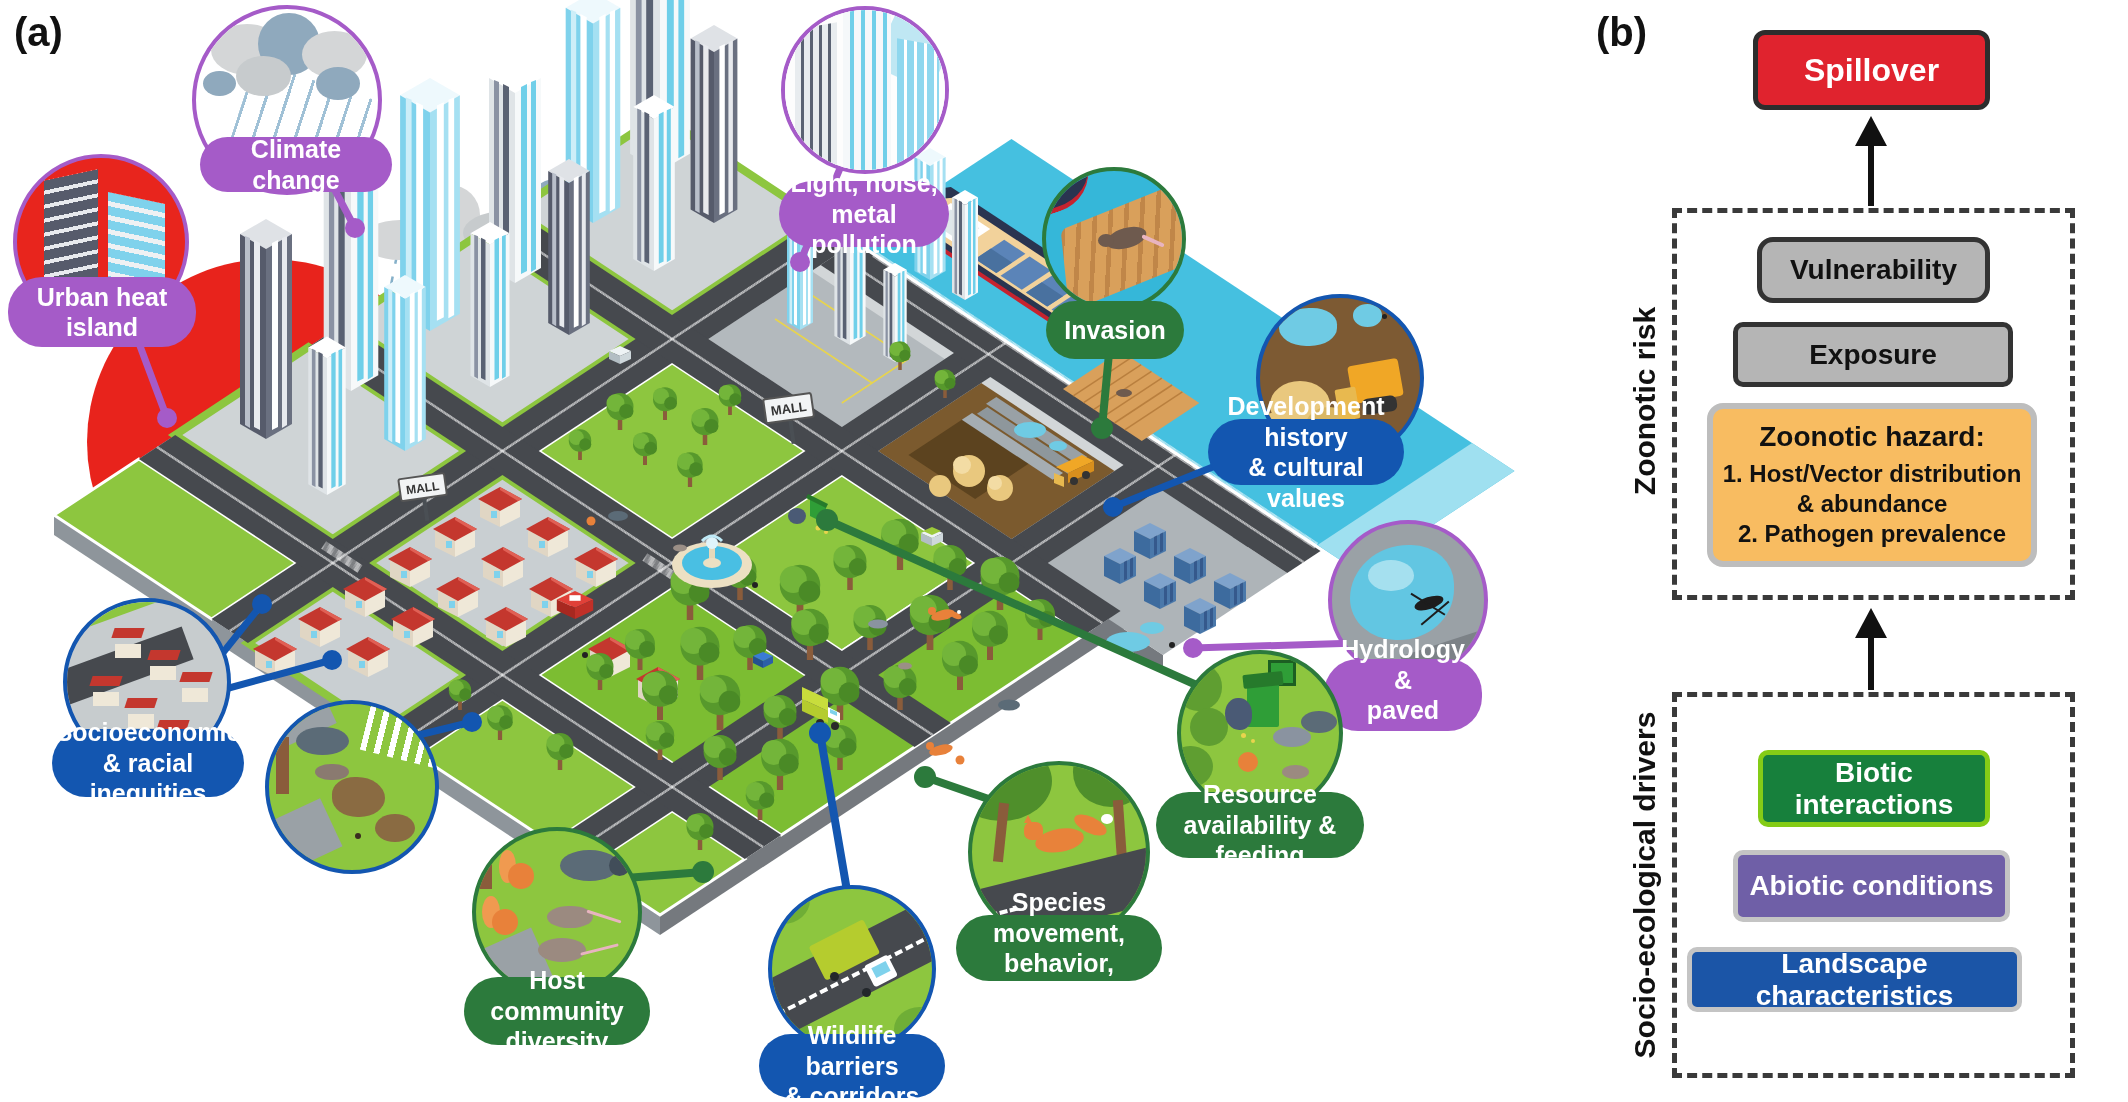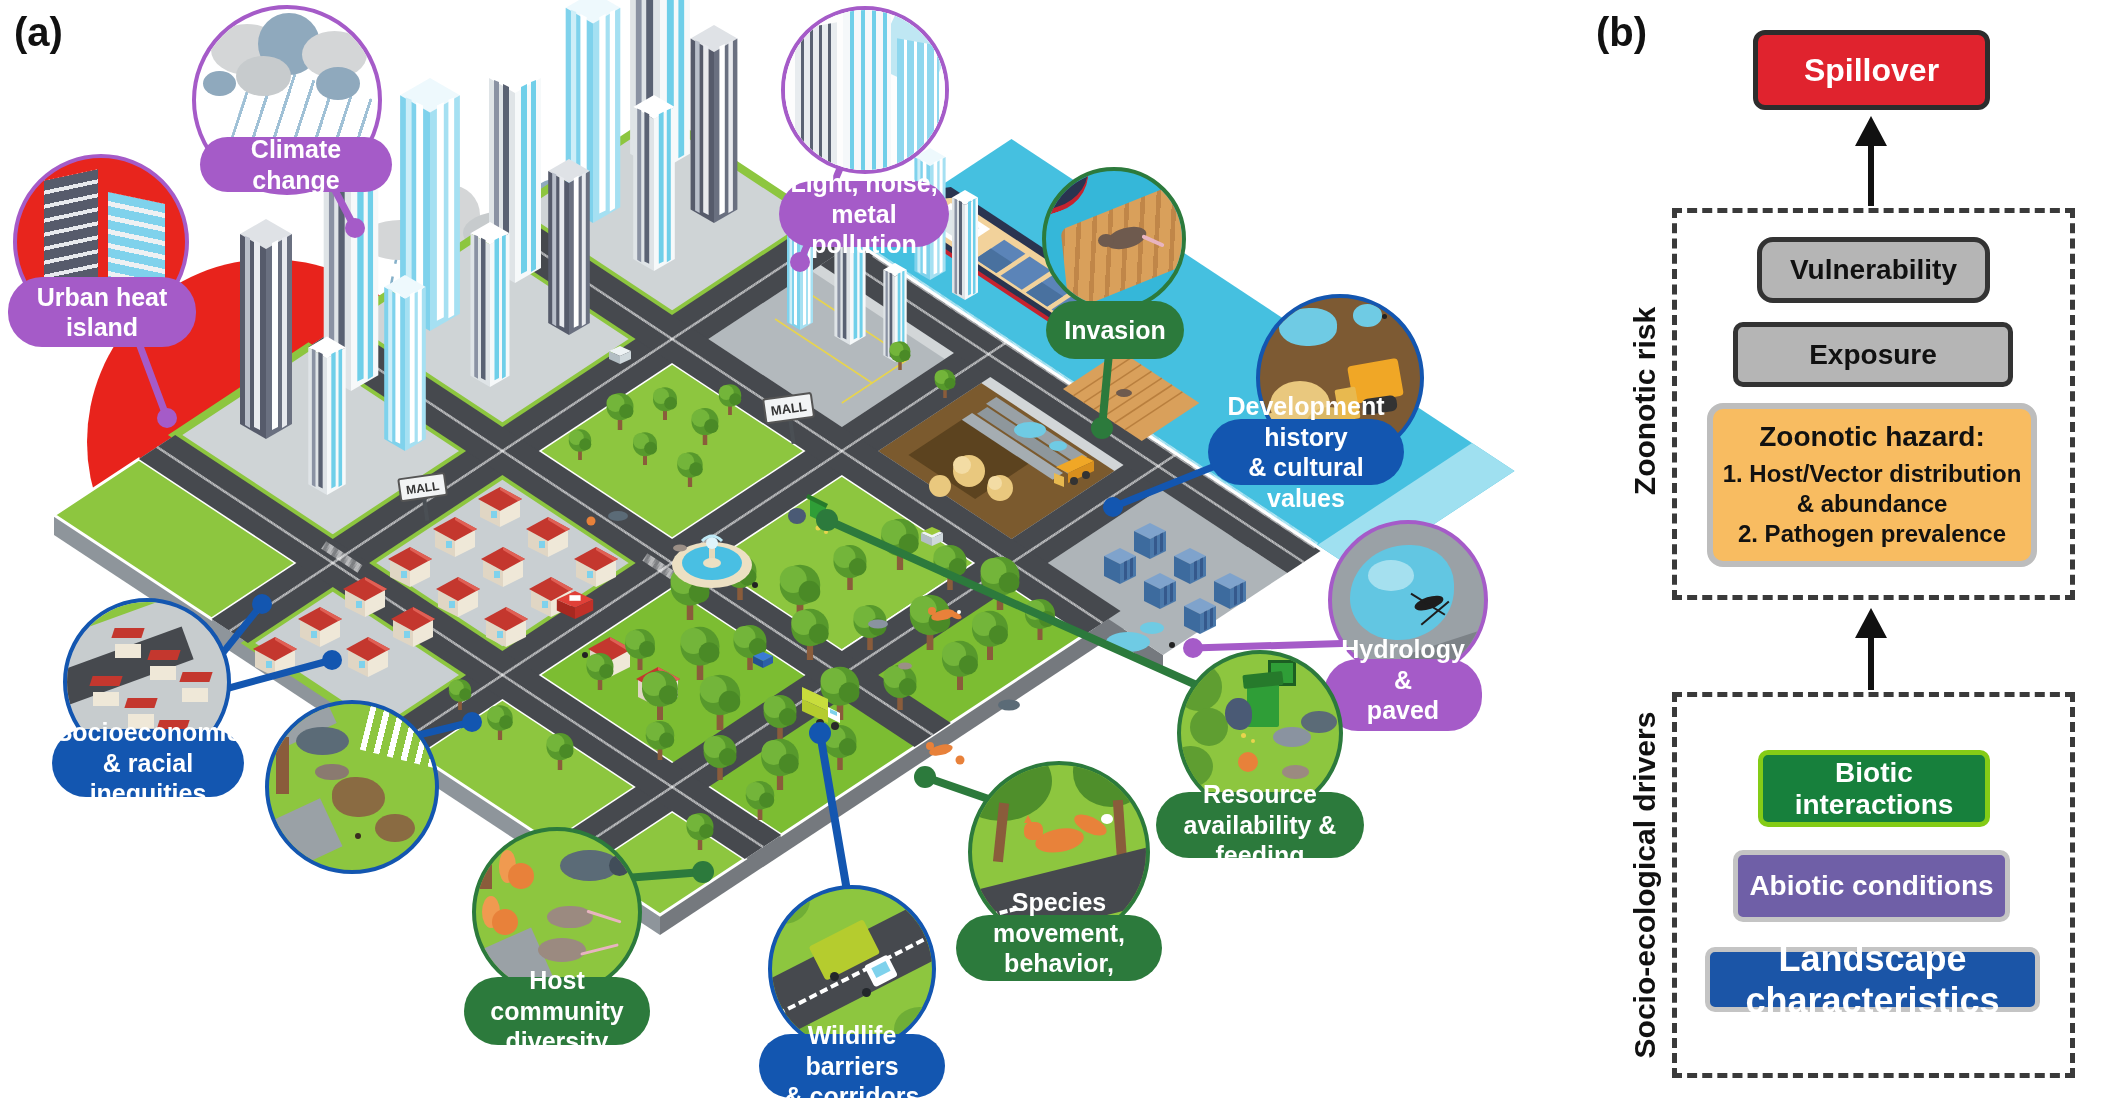--- a/index.html
+++ b/index.html
@@ -638,14 +638,14 @@
   <div class="arrow" style="left:295px;top:608px;width:32px;height:82px;">
     <div class="head" style="top:0;"></div>
       <div class="shaft" style="top:26px;height:56px;"></div>
   </div>
 
   <div class="dashed-group" style="left:112px;top:692px;width:403px;height:386px;"></div>
   <div class="rot-label" style="left:-105px;top:868px;width:380px;">Socio-ecological drivers</div>
 
   <div class="bbox" style="left:198px;top:750px;width:232px;height:77px;background:#17803c;border:5px solid #84cc16;border-radius:10px;color:#fff;font-size:28px;">Biotic interactions</div>
   <div class="bbox" style="left:173px;top:850px;width:277px;height:72px;background:#6f5fa7;border:5px solid #c4c4c4;border-radius:10px;color:#fff;font-size:28px;">Abiotic conditions</div>
-  <div class="bbox" style="left:145px;top:947px;width:335px;height:65px;background:#1b55a7;border:5px solid #c4c4c4;border-radius:10px;color:#fff;font-size:36px;">Landscape characteristics</div>
+  <div class="bbox" style="left:127px;top:947px;width:335px;height:65px;background:#1b55a7;border:5px solid #c4c4c4;border-radius:10px;color:#fff;font-size:28px;">Landscape characteristics</div>
 </div>
 
 </body></html>

